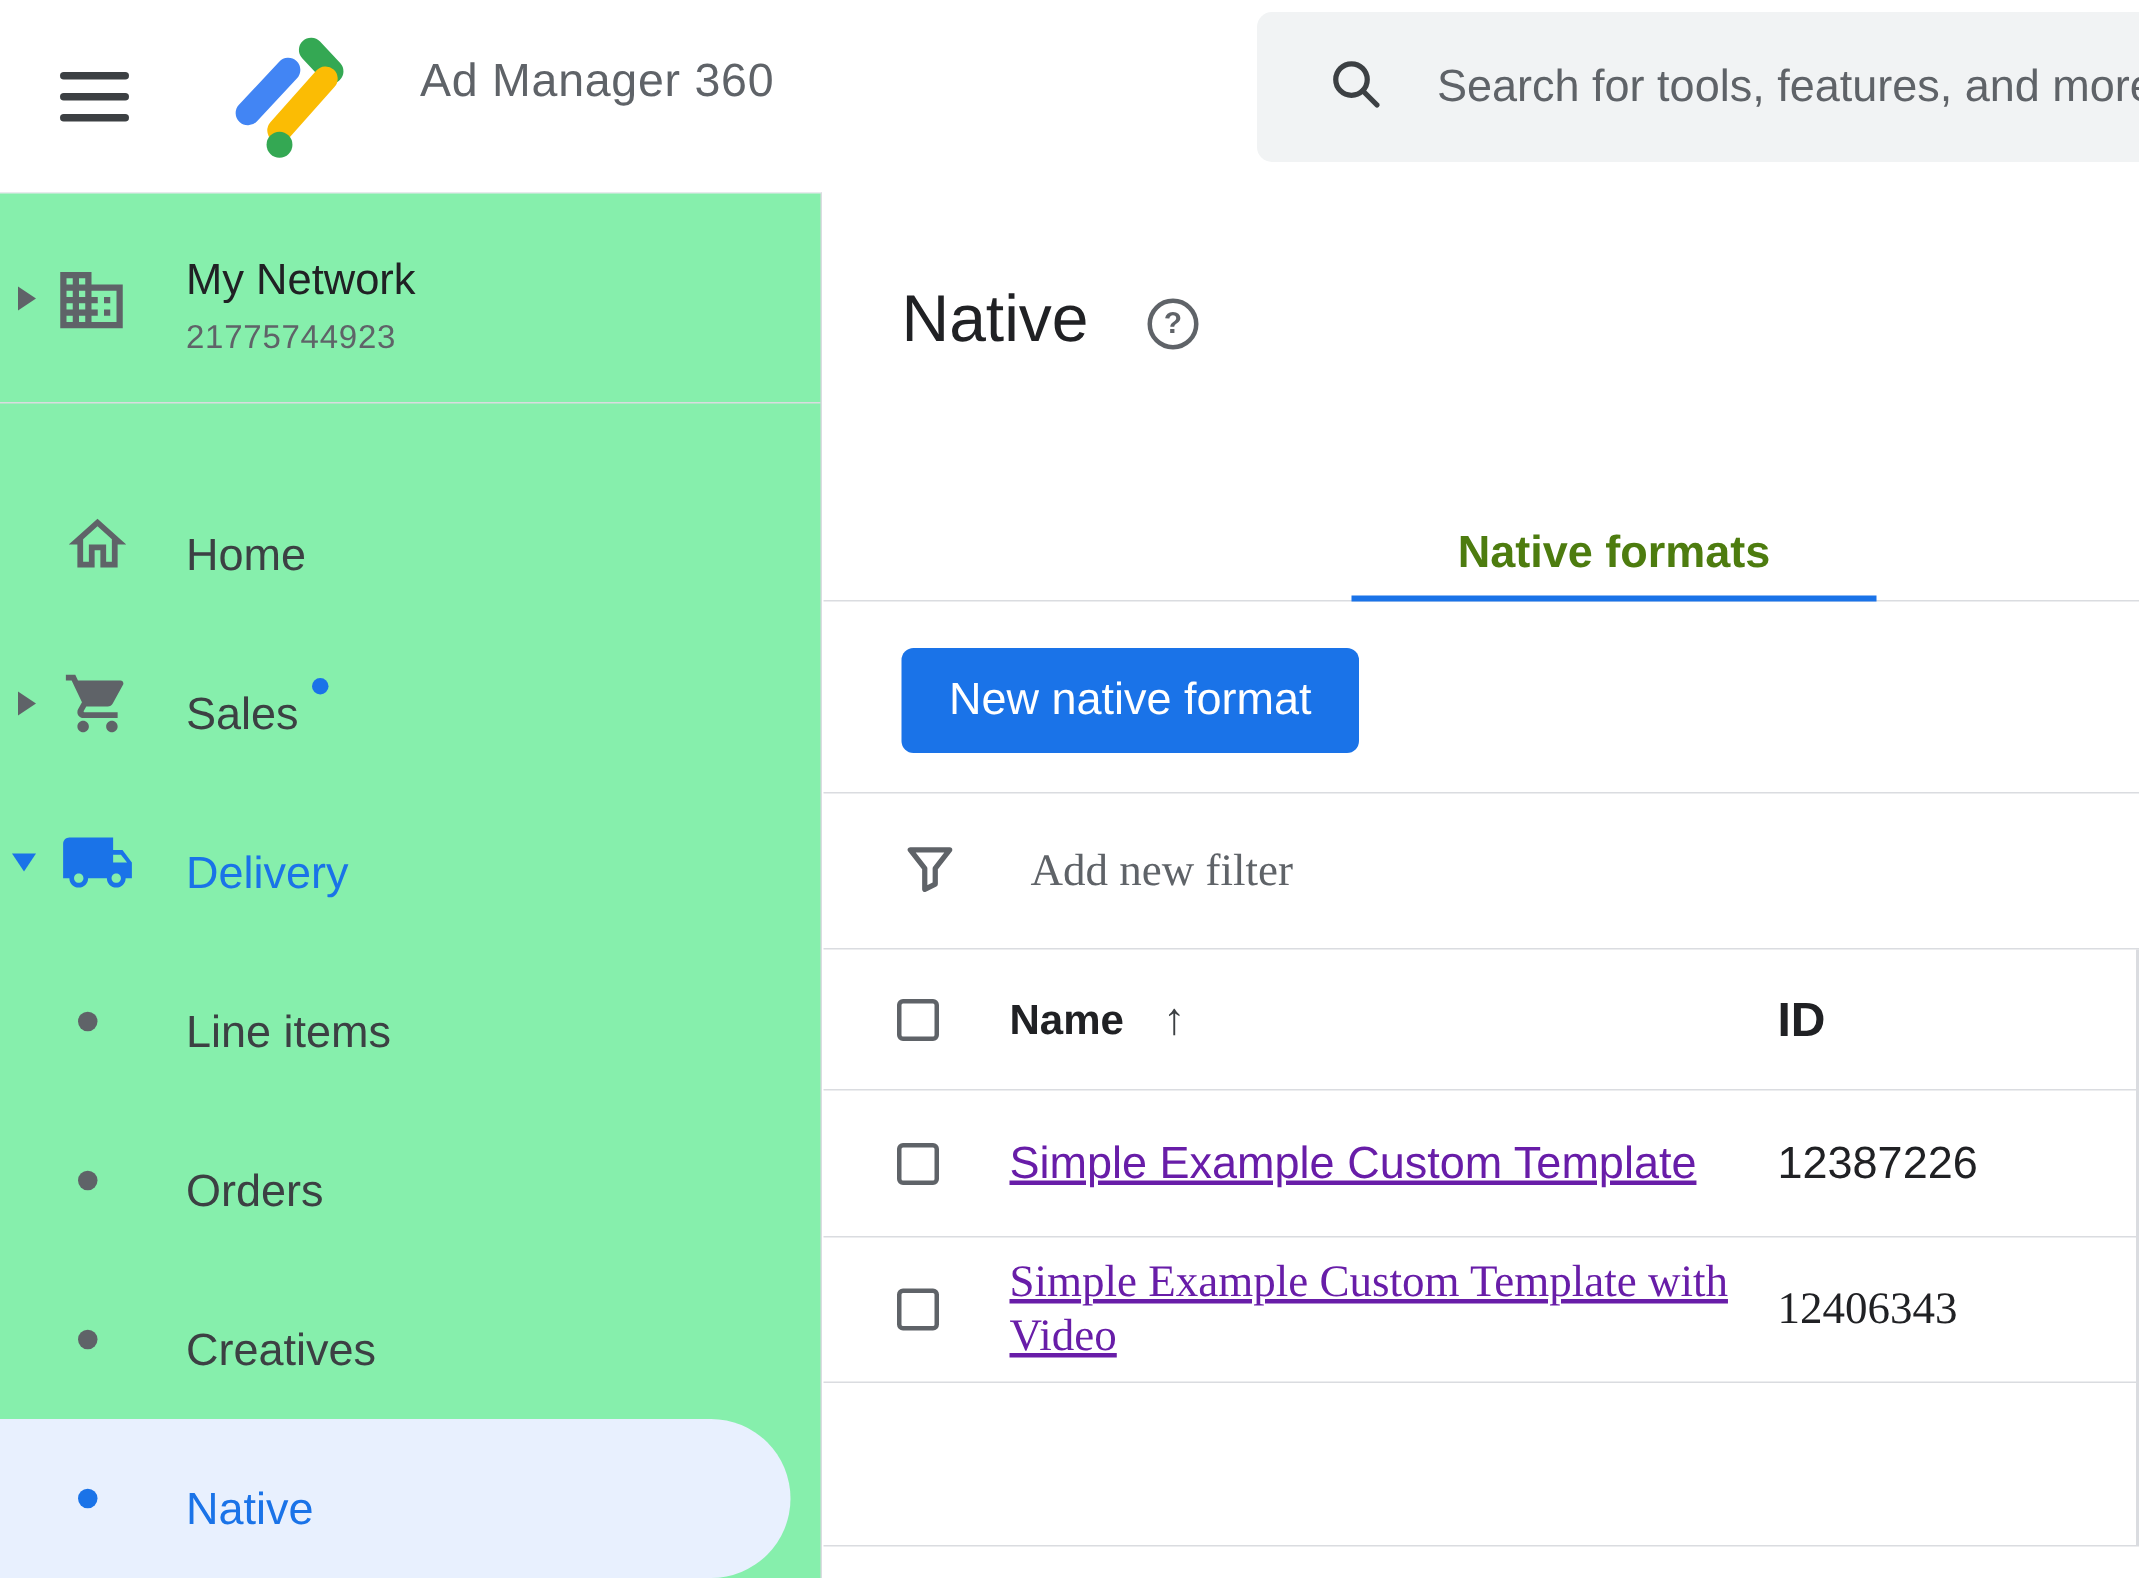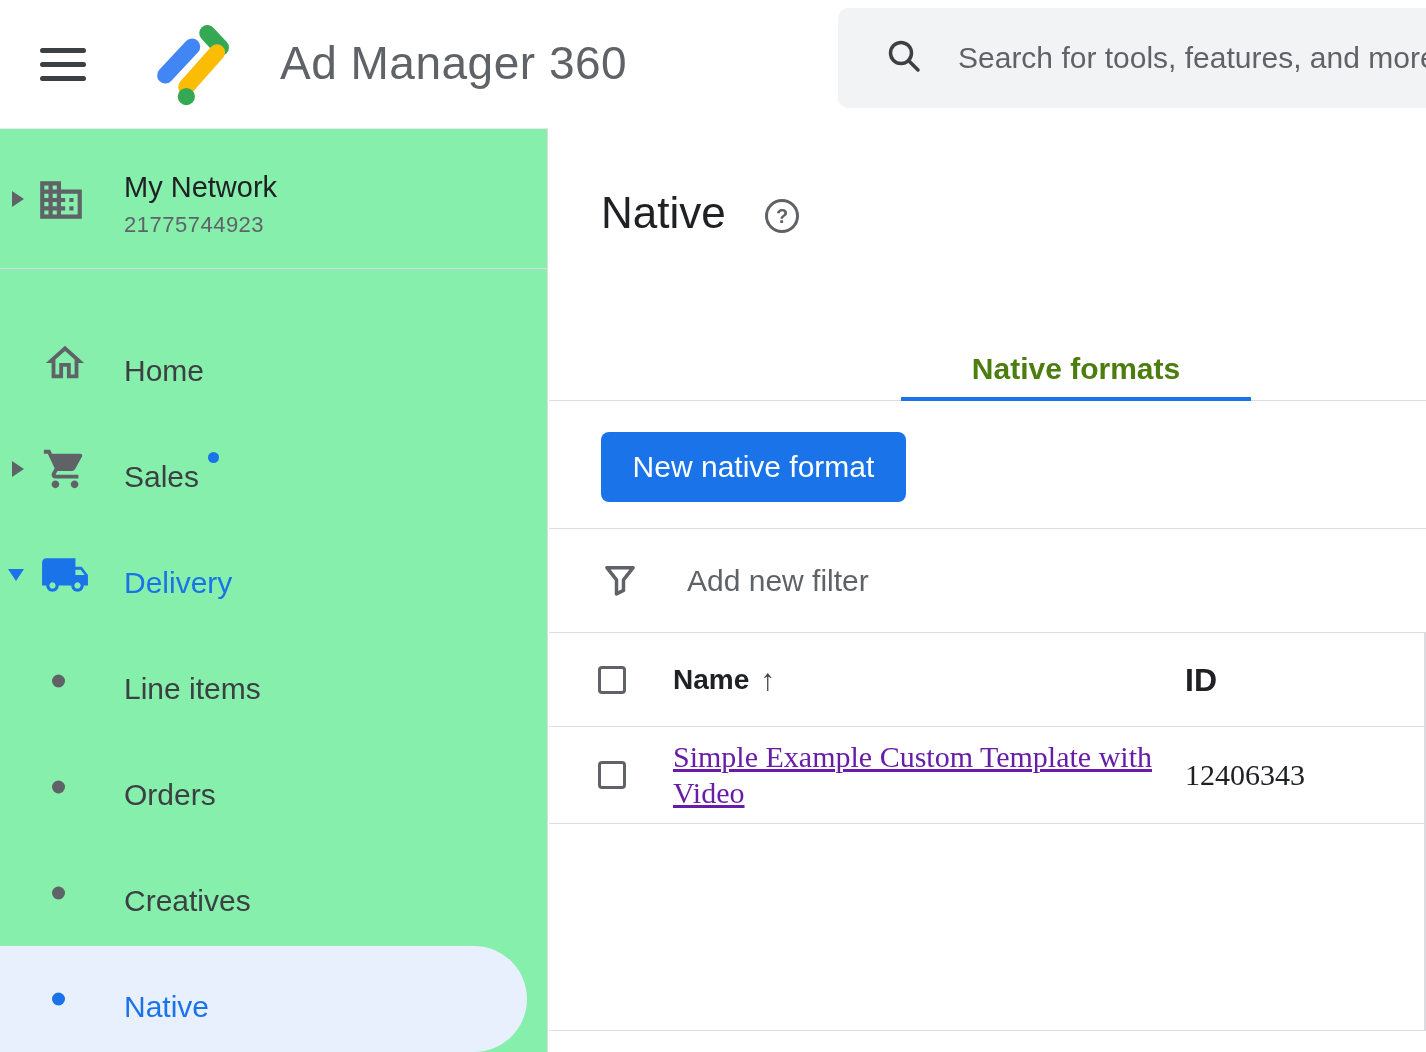--- a/index.html
+++ b/index.html
@@ -5,21 +5,21 @@
   * { margin:0; padding:0; box-sizing:border-box; }
   html,body { width:1426px; height:1052px; overflow:hidden; background:#fff;
     font-family:"Liberation Sans","DejaVu Sans",sans-serif; color:#202124; }
 
   
   .topbar { position:absolute; top:0; left:0; width:1426px; height:128px; background:#fff; }
   .hamburger { position:absolute; left:40px; top:40px; width:46px; height:48px;
     display:flex; flex-direction:column; justify-content:center; gap:9px; cursor:pointer; }
   .hamburger span { display:block; height:5px; background:#3c4043; border-radius:3px; }
   .logo { position:absolute; left:148px; top:16px; width:92px; height:92px; cursor:pointer; }
-  .app-title { position:absolute; left:280px; top:36px; font-size:46px; color:#5f6368; letter-spacing:0.5px; white-space:nowrap; }
+  .app-title { position:absolute; left:280px; top:36px; font-size:31px; color:#5f6368; letter-spacing:0.5px; white-space:nowrap; }
   .searchbar { position:absolute; left:838px; top:8px; width:600px; height:100px;
     background:#f1f3f4; border-radius:10px; display:flex; align-items:center; overflow:hidden; }
   .search-icon { margin-left:46px; flex:none; }
   .search-input { border:none; outline:none; background:transparent; margin-left:34px; width:500px;
     font-family:"Liberation Sans","DejaVu Sans",sans-serif; font-size:30px; color:#5f6368; }
   .search-input::placeholder { color:#5f6368; opacity:1; }
 
   
   .sidebar { position:absolute; top:128px; left:0; width:548px; height:924px;
     border-right:1px solid #dadce0; border-top:1px solid #e8eaed; background:#86efac; }
@@ -61,31 +61,31 @@
   .tab-styles { left:60px; width:230px; color:#5f6368; }
   .tab-formats { left:352px; width:350px; color:#4d7c0f; font-weight:600; border-bottom:4px solid #1a73e8; }
 
   .new-btn { position:absolute; left:52px; top:304px; width:305px; height:70px; background:#1a73e8;
     color:#fff; border:none; border-radius:8px; font-size:30px; font-weight:500;
     font-family:"Liberation Sans","DejaVu Sans",sans-serif; cursor:pointer; }
 
   .filter-row { position:absolute; left:0; top:400px; width:877px; height:105px;
     border-top:1px solid #dadce0; border-bottom:1px solid #dadce0; display:flex; align-items:center; cursor:pointer; }
   .funnel-icon { margin-left:50px; flex:none; }
-  .filter-label { margin-left:46px; font-size:30px; color:#5f6368; }
+  .filter-label { margin-left:46px; font-size:30px; color:#5f6368;font-family:Liberation Serif, serif; }
 
   .table { position:absolute; left:0; top:505px; width:877px; }
   .thead { position:relative; height:94px; border-bottom:1px solid #dadce0; }
   .trow { position:relative; border-bottom:1px solid #dadce0; }
   .trow.r1 { height:98px; }
   .trow.r2 { height:97px;font-family:Liberation Serif, serif; }
   .checkbox { position:absolute; left:49px; top:50%; transform:translateY(-50%); width:28px; height:28px;
     border:3px solid #5f6368; border-radius:4px; background:#fff; cursor:pointer; }
   .col-name { position:absolute; left:124px; top:50%; transform:translateY(-50%);
-    font-size:28px; font-weight:700; display:flex; align-items:center; gap:11px; cursor:pointer; }
+    font-size:28px; font-weight:700; display:flex; align-items:center; gap:26px; cursor:pointer; }
   .sort-arrow { font-size:30px; font-weight:400; color:#3c4043; }
   .col-id { position:absolute; left:636px; top:50%; transform:translateY(-50%); font-size:32px; font-weight:700; }
   .cell-name { position:absolute; left:124px; top:50%; transform:translateY(-50%); width:500px;
     font-size:30px; line-height:1.2; }
   .cell-name a { color:#681da8; text-decoration:underline; }
   .cell-id { position:absolute; left:636px; top:50%; transform:translateY(-50%); font-size:30px; color:#202124; }
   .bottom-line { position:absolute; left:0; top:902px; width:877px; height:1px; background:#dadce0; }
   .right-line { position:absolute; right:0; top:505px; width:2px; height:397px; background:#dadce0; }
 </style>
 </head>
@@ -211,20 +211,27 @@
 
     <div class="thead">
       <span class="checkbox"></span>
       <span class="col-name">
         <span>Name</span>
         <span class="sort-arrow">↑</span>
       </span>
       <span class="col-id">ID</span>
     </div>
 
+    <div class="trow r1">
+      <span class="checkbox"></span>
+      <span class="cell-name">
+        <a href="#">Simple Example Custom Template</a>
+      </span>
+      <span class="cell-id">12387226</span>
+    </div>
 
     <div class="trow r2">
       <span class="checkbox"></span>
       <span class="cell-name">
         <a href="#">Simple Example Custom Template with Video</a>
       </span>
       <span class="cell-id">12406343</span>
     </div>
 
   </div>

